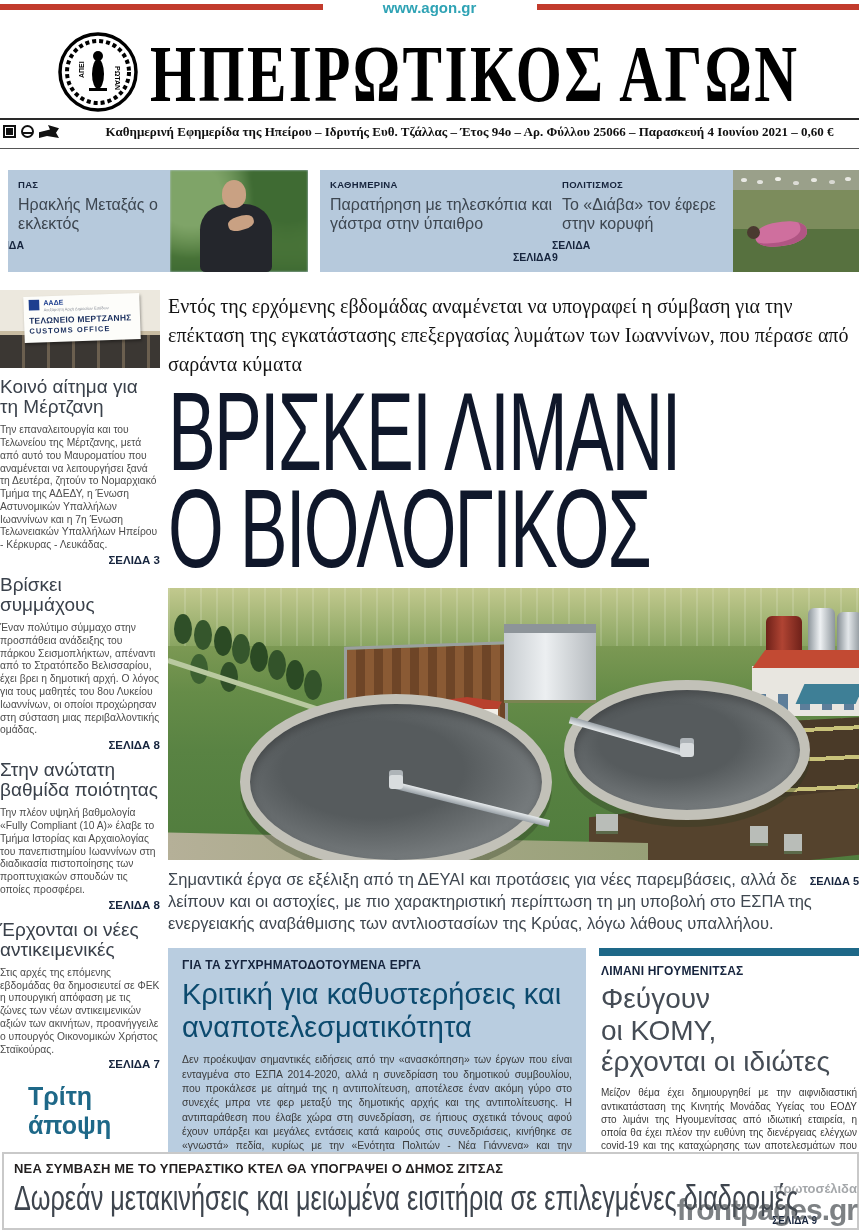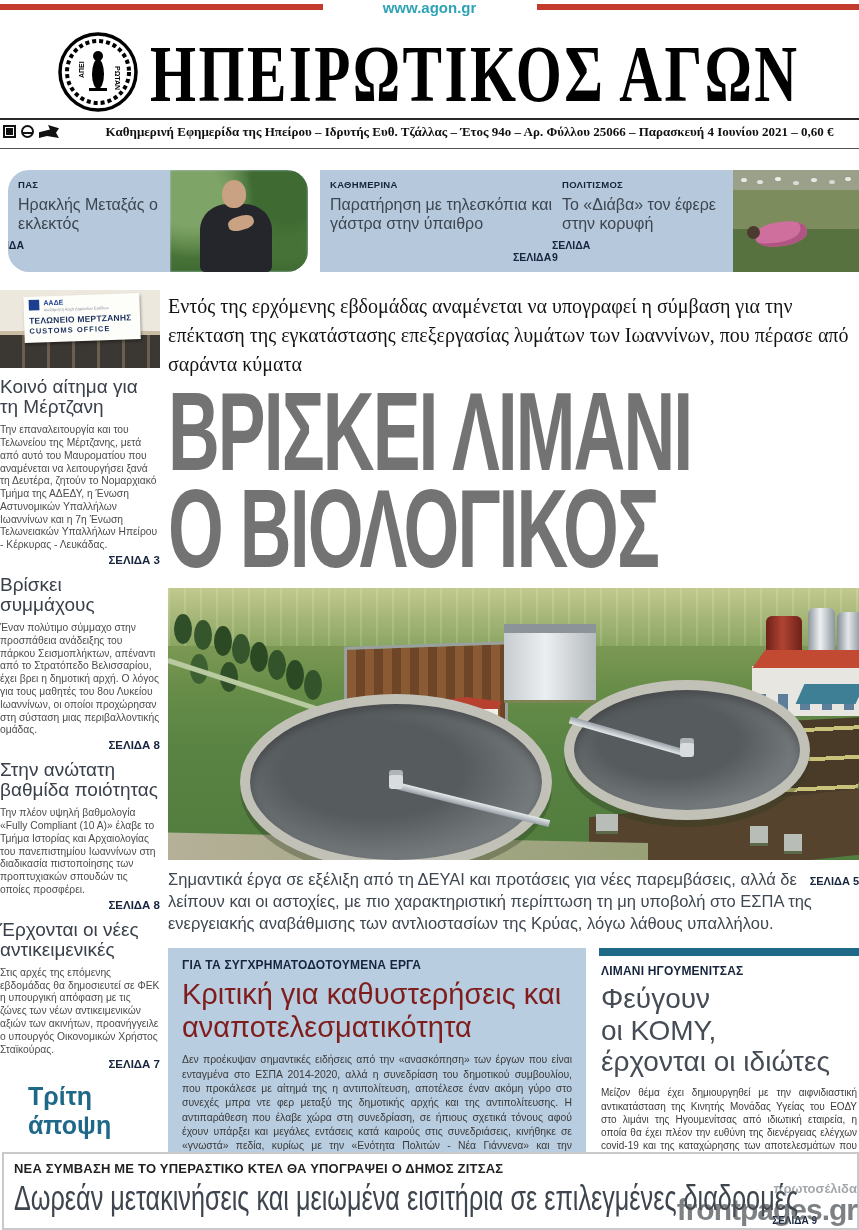--- a/index.html
+++ b/index.html
@@ -22,21 +22,21 @@
   .dl-icons{position:absolute;left:3px;top:4px;display:flex;gap:5px;align-items:center;}
   .ic-stamp{width:13px;height:13px;background:#111;box-shadow:inset 0 0 0 2px #111,inset 0 0 0 3px #fff;}
   .ic-globe{width:13px;height:13px;border:2px solid #111;border-radius:50%;box-sizing:border-box;
             background:linear-gradient(180deg,transparent 5px,#111 5px 7px,transparent 7px);}
   .ic-elta{width:20px;height:13px;background:#111;clip-path:polygon(0 55%,55% 35%,45% 0,100% 25%,85% 60%,100% 100%,40% 85%,0 100%);}
   .dl-text{position:absolute;left:90px;right:10px;top:3px;text-align:center;
       font-family:"Liberation Serif",serif;font-weight:bold;font-size:13px;color:#111;}
 
   
   .teaser{position:absolute;top:170px;height:102px;background:#b6c9dc;overflow:hidden;}
-  .t1{left:8px;width:300px;border-radius:21px;}
+  .t1{left:8px;width:300px;}
   .t2{left:320px;width:221px;padding-left:31px;}
   .t3{left:552px;width:307px;}
   .t-text{position:absolute;left:0;top:0;bottom:0;padding:9px 10px;}
   .t-kicker{font-size:9.5px;font-weight:bold;color:#16243d;letter-spacing:.3px;}
   .t-title{font-size:16px;line-height:1.18;color:#3d4650;margin-top:6px;}
   .t-page{position:absolute;bottom:9px;font-size:10.5px;font-weight:bold;color:#16243d;}
   .t-photo{position:absolute;top:0;right:0;bottom:0;overflow:hidden;}
   .t1 .t-photo{width:138px;}
   .t3 .t-photo{width:126px;}
   
@@ -72,21 +72,21 @@
   .sb-body{font-size:10.3px;line-height:1.24;color:#4c4c4c;margin-top:7px;}
   .sb-page{text-align:right;font-size:11.5px;font-weight:bold;color:#16243d;margin-top:2px;}
   .opinion{margin-top:12px;}
   .op-sec{font-size:25px;font-weight:bold;color:#1e6888;padding-left:28px;}
   .op-bar{height:7px;background:#1e6888;margin-top:4px;}
   .op-author{font-size:10.5px;font-weight:bold;color:#16243d;margin-top:9px;letter-spacing:.5px;padding-left:46px;}
 
   
   .main{position:absolute;left:168px;top:292px;width:691px;}
   .deck{font-family:"Liberation Serif",serif;font-size:20px;line-height:1.45;color:#141414;}
-  .headline{margin-top:4px;color:#737373;font-weight:bold;}
+  .headline{margin-top:4px;color:#0f172a;font-weight:normal;}
   .hl-line{display:block;font-size:112px;line-height:.87;letter-spacing:-3px;
      transform:scaleX(0.64);transform-origin:left center;white-space:nowrap;}
 
   
   .photo{position:relative;margin-top:10px;width:691px;height:272px;overflow:hidden;
      background:linear-gradient(180deg,#aab97e 0%,#90a765 10%,#7b9853 22%,#668c48 38%,#598343 60%,#507c3d 100%);}
   .ph-rows{position:absolute;left:0;top:0;width:691px;height:58px;
      background:repeating-linear-gradient(90deg,rgba(255,255,255,.14) 0 2px,transparent 2px 16px),
      linear-gradient(180deg,#c2c98e,#8aa562);}
   .ph-trees{position:absolute;left:6px;top:26px;width:18px;height:30px;border-radius:50%;background:#2f4f28;
@@ -128,21 +128,21 @@
   .ph-box{position:absolute;width:22px;height:17px;background:#b9bdb8;box-shadow:0 3px 0 #5c6a4a;}
   .bx1{left:428px;top:226px;} .bx2{left:582px;top:238px;width:18px;} .bx3{left:616px;top:246px;width:18px;}
 
   .caption{margin-top:8px;font-size:16.5px;line-height:1.34;color:#3f4750;}
   .cap-page{float:right;font-size:11px;font-weight:bold;color:#16243d;margin-top:6px;}
 
   
   .boxes{margin-top:14px;display:flex;gap:13px;align-items:flex-start;}
   .box-left{width:418px;background:#b9cde0;padding:10px 14px 8px 14px;box-sizing:border-box;}
   .bk{font-size:12px;font-weight:bold;color:#16243d;letter-spacing:.2px;}
-  .bl-head{font-size:29px;line-height:1.12;color:#7f1d1d;margin-top:6px;}
+  .bl-head{font-size:29px;line-height:1.12;color:#0c4a6e;margin-top:6px;}
   .bl-body{font-size:10.4px;line-height:1.38;color:#3a3a3a;margin-top:10px;text-align:justify;}
   .b-page{text-align:right;font-size:12px;font-weight:bold;color:#16243d;margin-top:2px;}
   .box-right{width:260px;}
   .br-bar{height:8px;background:#1e6888;}
   .br-inner{padding:8px 2px 6px 2px;}
   .br-head{font-size:28px;line-height:1.12;color:#454c55;margin-top:5px;white-space:pre-line;}
   .br-body{font-size:10px;line-height:1.33;color:#3a3a3a;margin-top:9px;text-align:justify;}
 
   
   .bottom{position:absolute;left:2px;top:1152px;width:853px;height:74px;border:2px solid #c9c9c9;background:#fff;overflow:hidden;}

